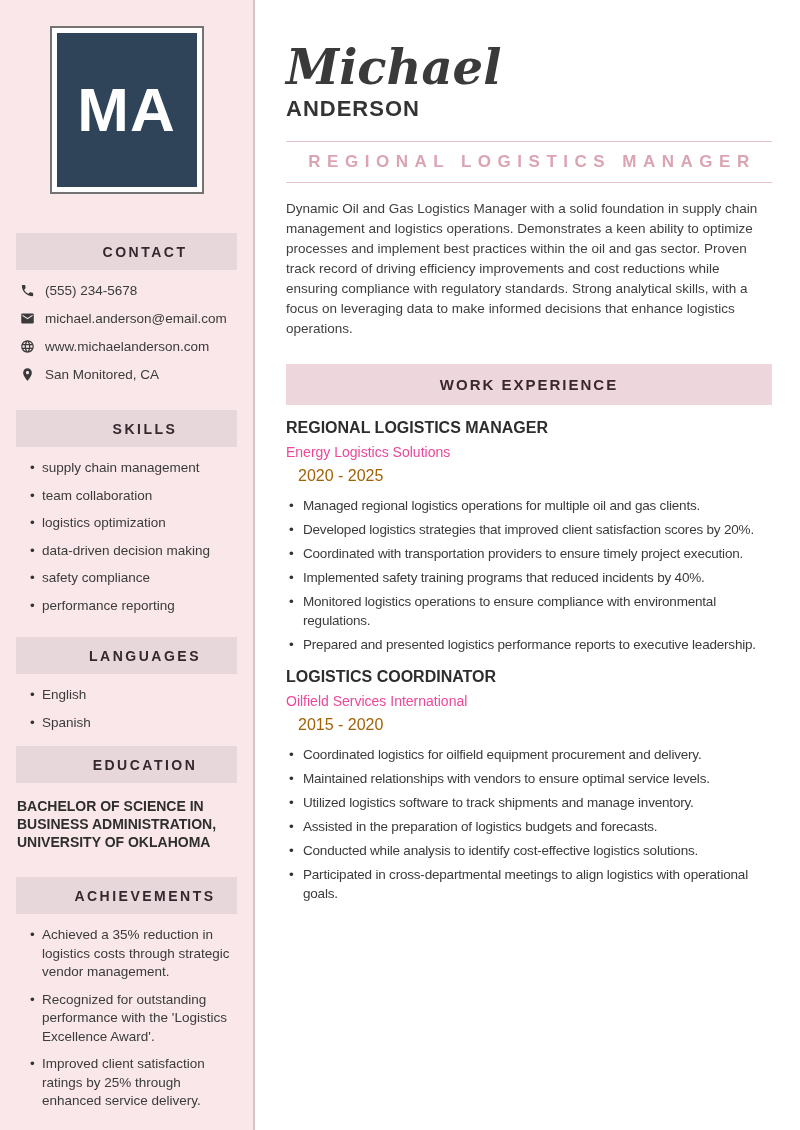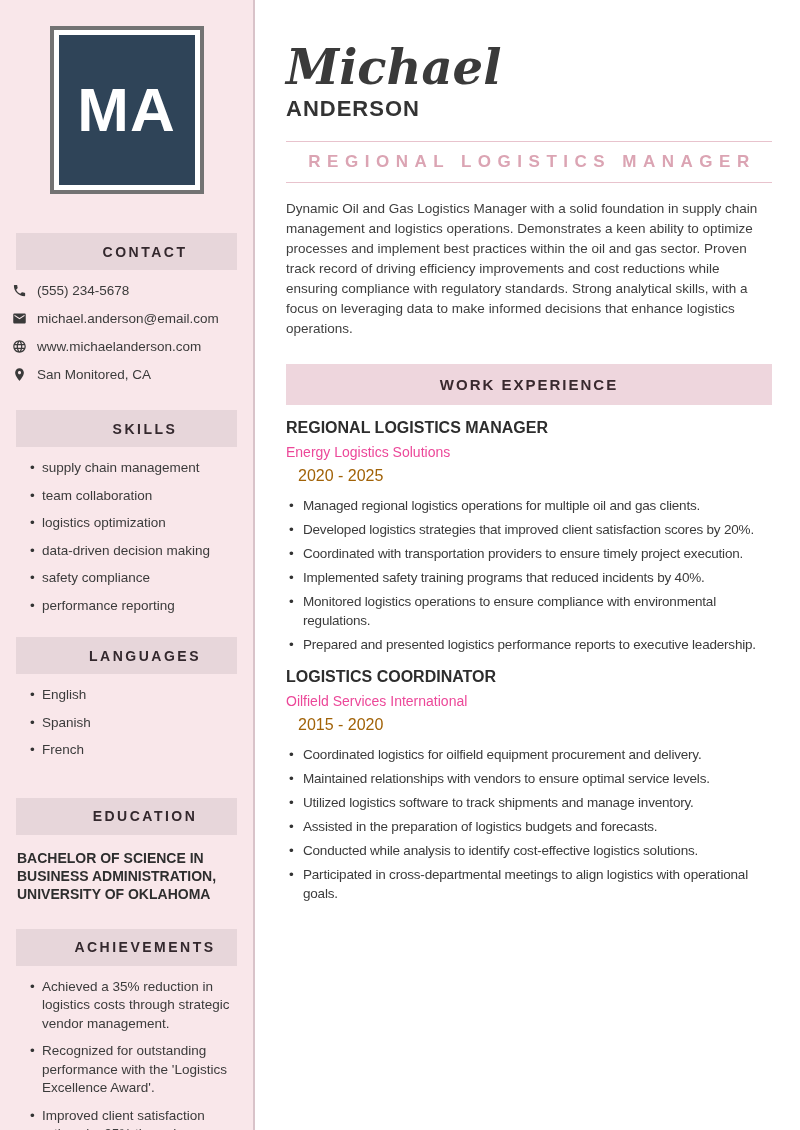--- a/index.html
+++ b/index.html
@@ -16,21 +16,21 @@
   .sidebar {
     position: absolute; left: 0; top: 0;
     width: 255px; height: 1130px;
     background: #f9e7ea;
     border-right: 2px solid #d9c3c9;
   }
   .photo-frame {
     width: 154px; height: 168px;
     margin: 26px auto 0;
     background: #ffffff;
-    border: 4px solid #737373;
+    border: 2px solid #737373;
     padding: 5px;
   }
   .monogram-box {
     width: 100%; height: 100%;
     background: #2f4458;
     display: flex; align-items: center; justify-content: center;
   }
   .monogram-text {
     color: #ffffff;
     font-size: 62px;
@@ -44,27 +44,27 @@
     background: #e7d6da;
     display: flex; align-items: center; justify-content: center;
     font-size: 14px; font-weight: bold;
     letter-spacing: 2.5px;
     color: #33282d;
     padding-left: 37px;
   }
   .bar-contact { margin-top: 39px; }
   .bar-skills { margin-top: 28px; }
   .bar-languages { margin-top: 22px; }
-  .bar-education { margin-top: 38px; }
+  .bar-education { margin-top: 14px; }
   .bar-achievements { margin-top: 26px; }
 
   .contact-list { margin-top: 13px; }
   .contact-row {
     display: flex; align-items: center;
-    padding-left: 12px;
+    padding-left: 20px;
     margin-bottom: 13px;
     font-size: 13.5px;
     color: #3b3b3b;
   }
   .contact-row .icon { width: 15px; height: 15px; margin-right: 10px; flex: 0 0 15px; }
   .contact-row .icon svg { display: block; width: 15px; height: 15px; fill: #3a3a3a; }
 
   ul.side-list {
     list-style: none;
     margin: 12px 14px 0 30px;
@@ -234,21 +234,20 @@
       <li>logistics optimization</li>
       <li>data-driven decision making</li>
       <li>safety compliance</li>
       <li>performance reporting</li>
     </ul>
 
   <div class="side-bar-header bar-languages">LANGUAGES</div>
   <ul class="side-list">
       <li>English</li>
       <li>Spanish</li>
-      <li>French</li>
     </ul>
 
   <div class="side-bar-header bar-education">EDUCATION</div>
   <div class="education-text">BACHELOR OF SCIENCE IN BUSINESS ADMINISTRATION, UNIVERSITY OF OKLAHOMA</div>
 
   <div class="side-bar-header bar-achievements">ACHIEVEMENTS</div>
   <ul class="side-list">
       <li>Achieved a 35% reduction in logistics costs through strategic vendor management.</li>
       <li>Recognized for outstanding performance with the 'Logistics Excellence Award'.</li>
       <li>Improved client satisfaction ratings by 25% through enhanced service delivery.</li>

